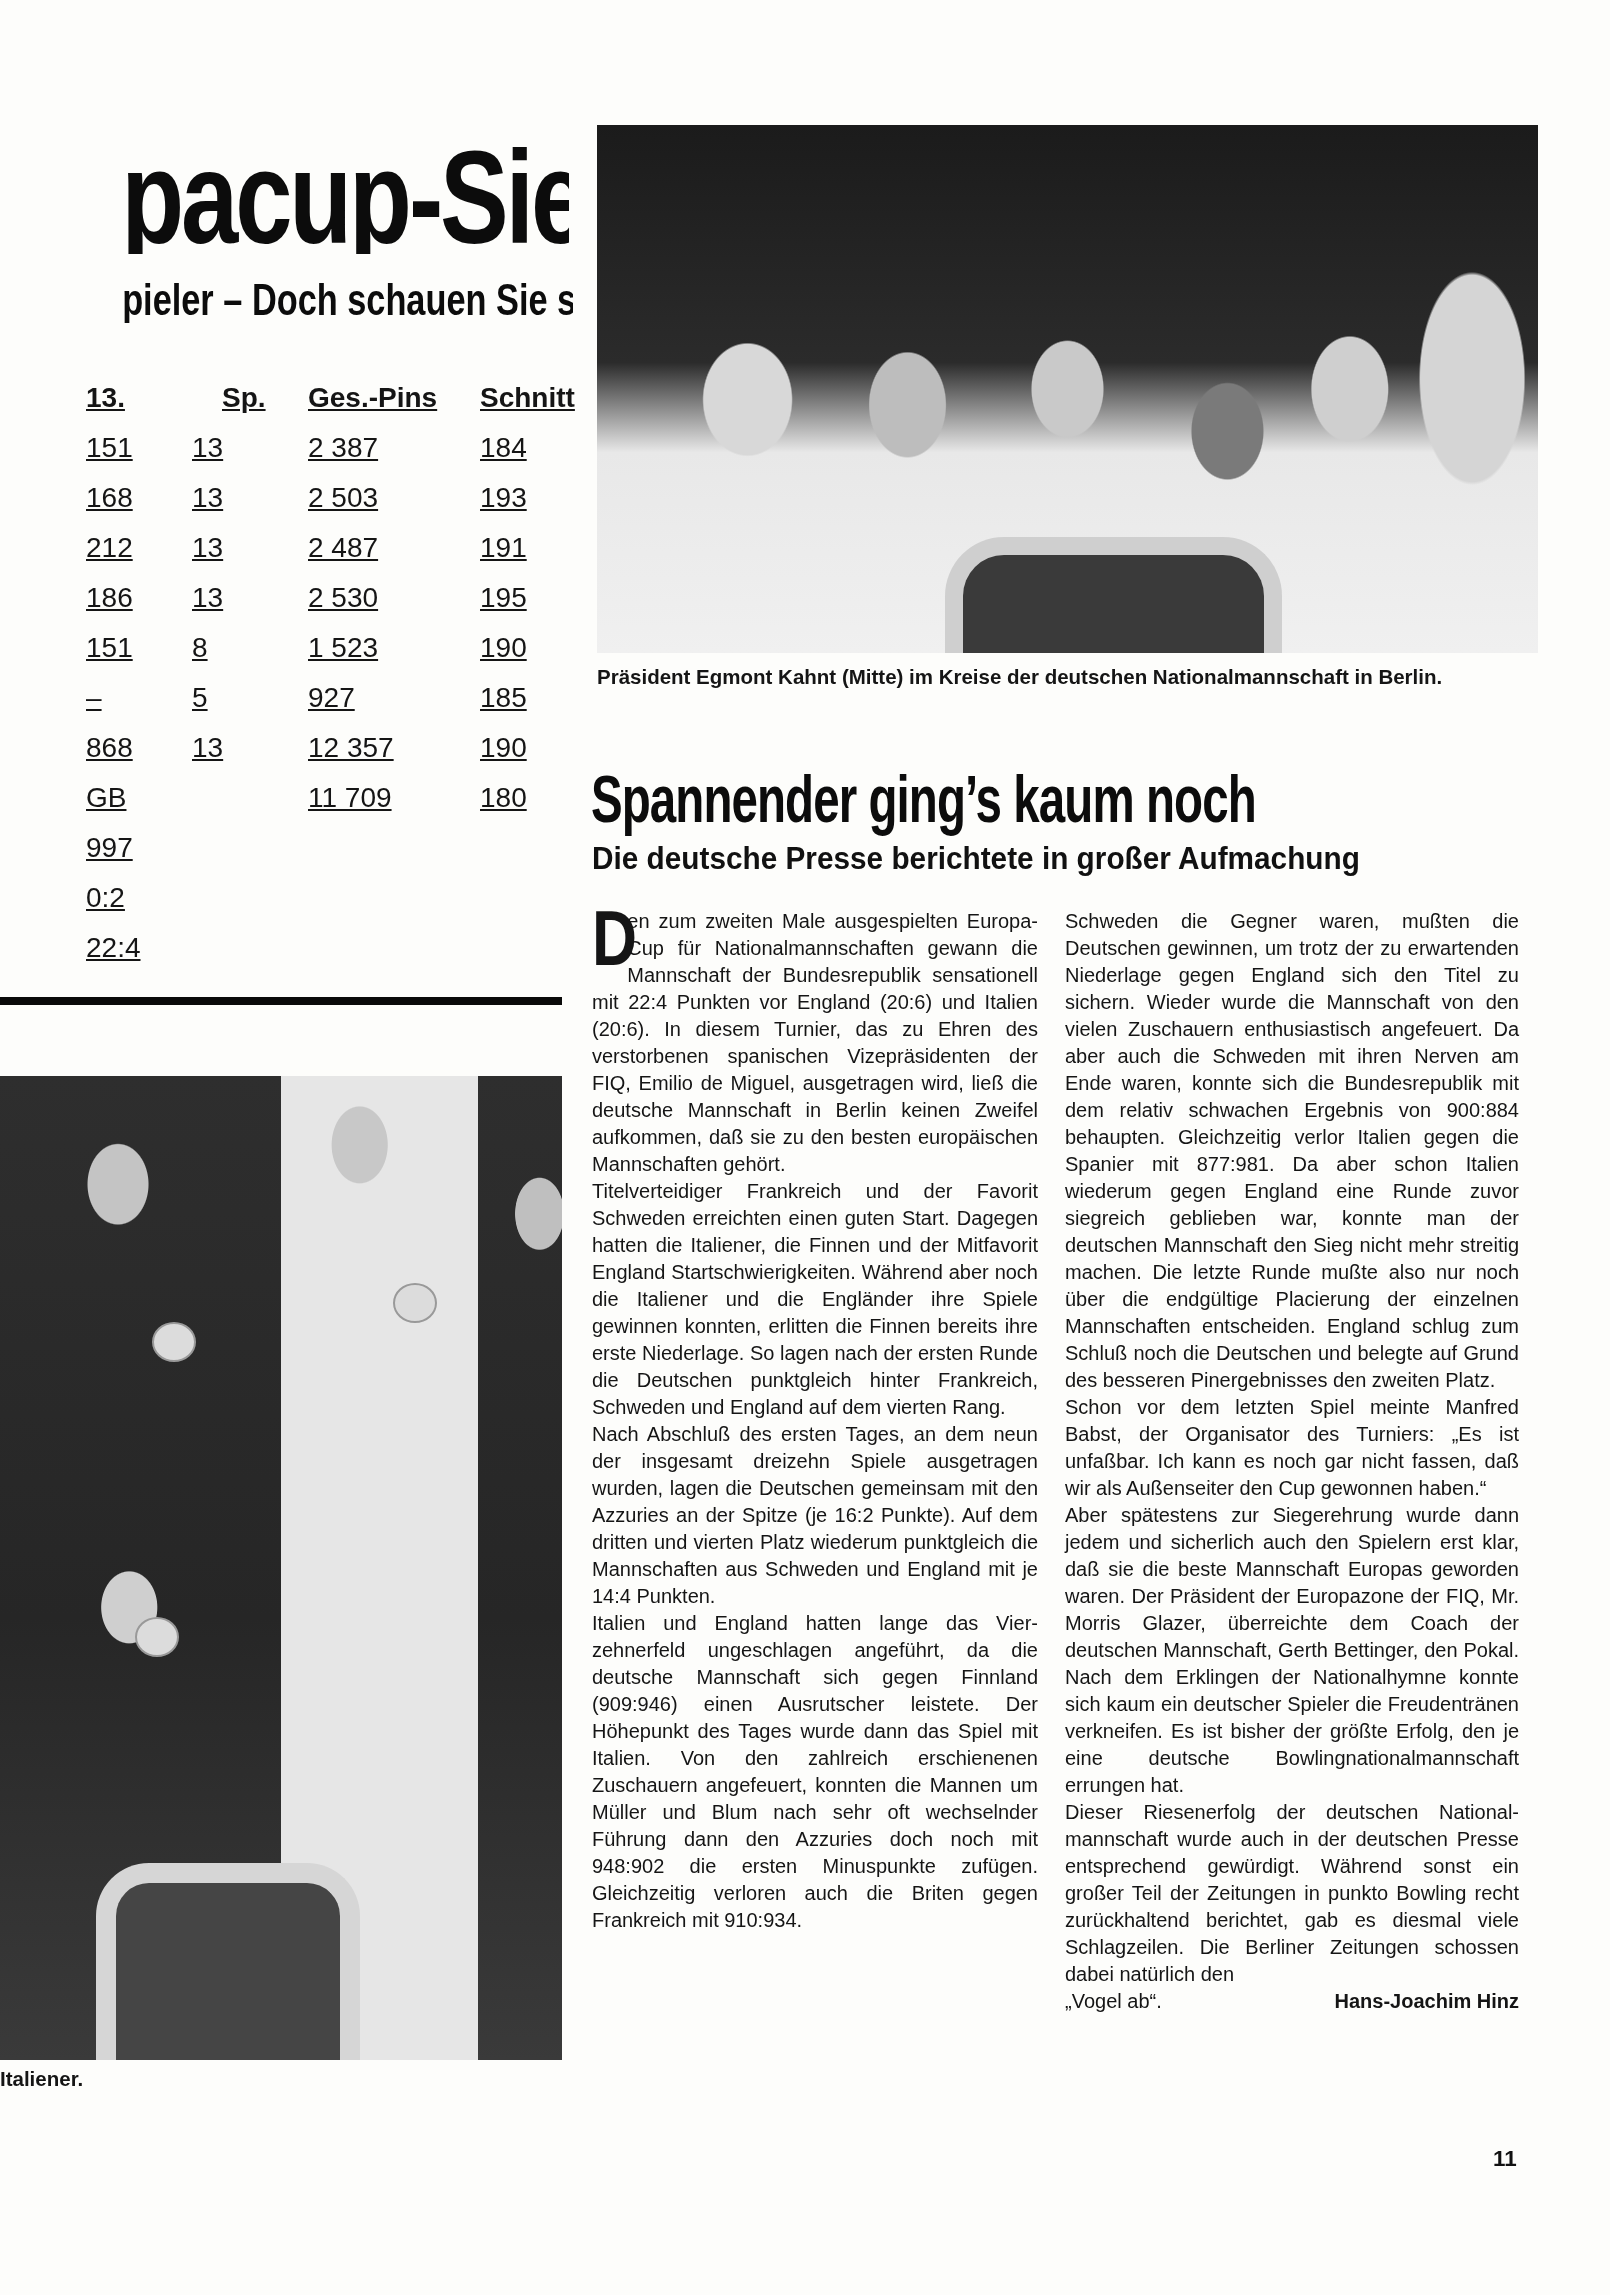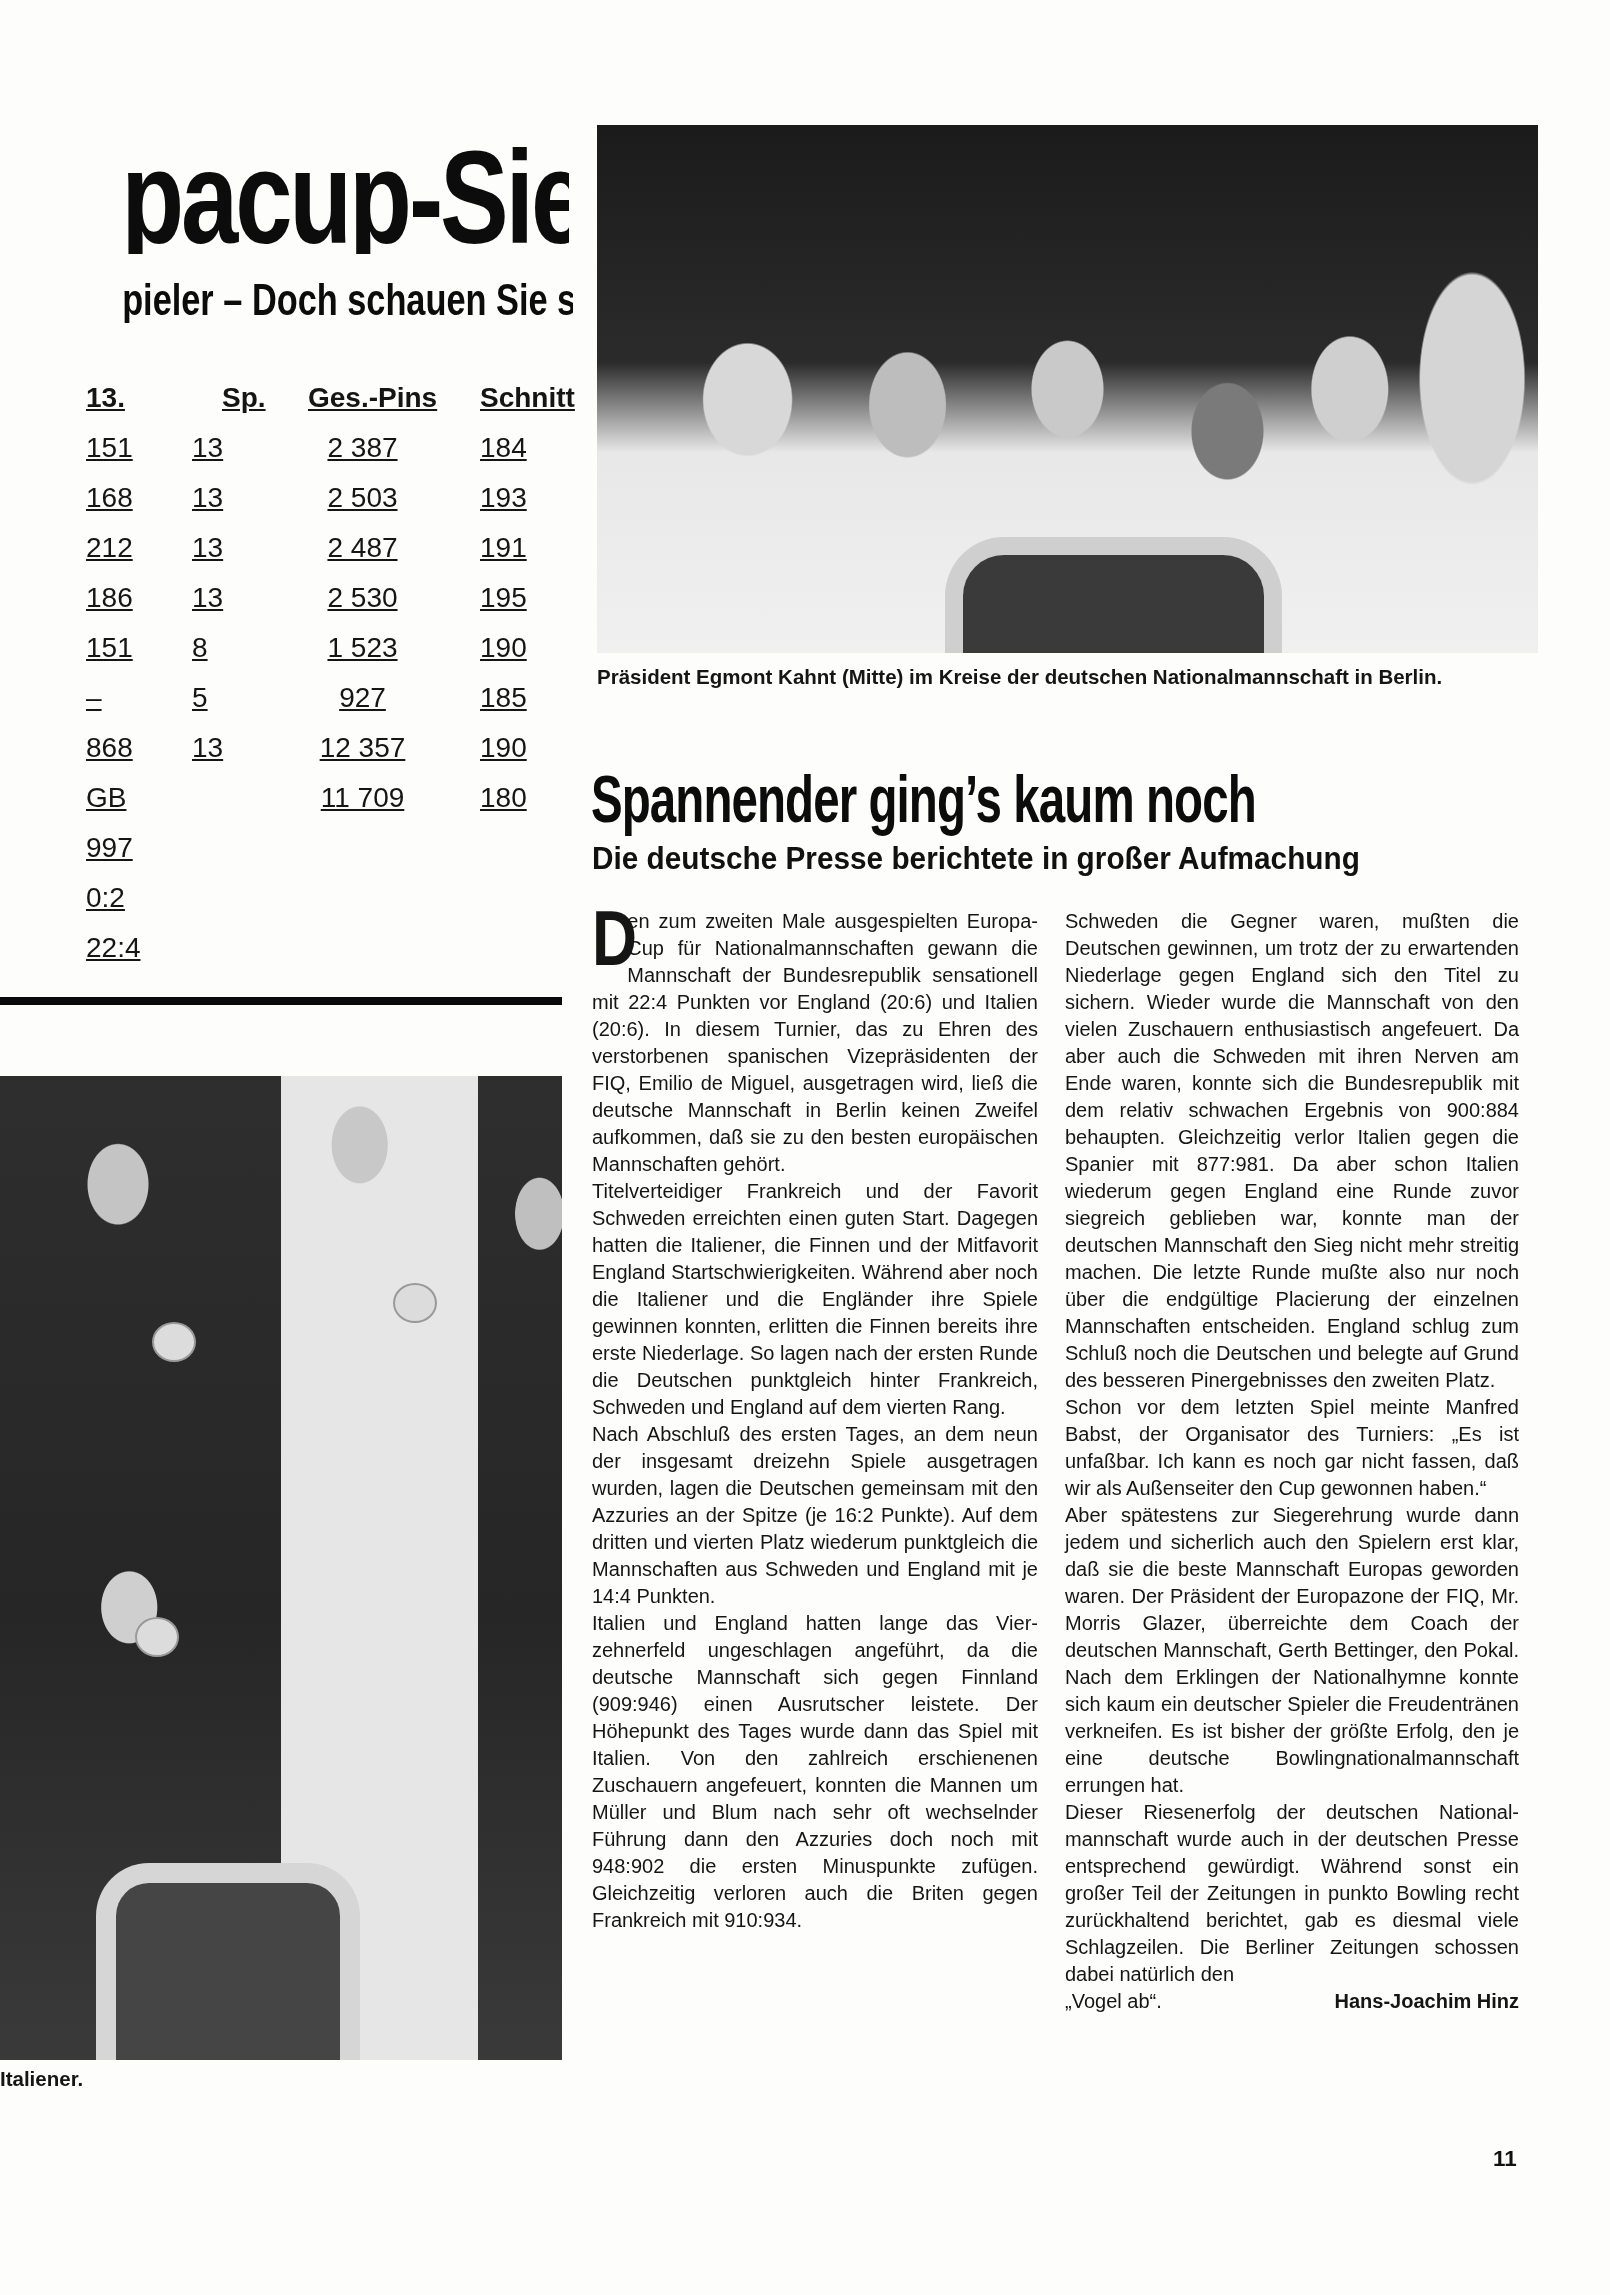--- a/index.html
+++ b/index.html
@@ -27,21 +27,21 @@
 
   
   #stats-table {
     left:86px; top:373px; border-collapse:collapse;
     font-size:28px; line-height:50px; color:#151515;text-decoration:underline;
   }
   #stats-table th { font-weight:bold; text-align:left; padding:0; height:46px; }
   #stats-table td { padding:0; height:50px; }
   #stats-table .c0 { width:106px; }
   #stats-table .c1 { width:63px; padding-right:53px; }
-  #stats-table .c2 { width:102px; text-align:center; padding-right:63px; }
+  #stats-table .c2 { width:102px; text-align:left; padding-right:63px; }
   #stats-table .c3 { width:99px; text-align:left; }
   #stats-table th.c1 { text-align:left; padding-right:0; padding-left:30px; width:86px; }
   #stats-table th.c2 { text-align:left; padding-right:0; width:172px; }
   #stats-table th.c3 { padding-left:0; }
 
   #rule { left:0; top:997px; width:562px; height:8px; background:#0a0a0a; }
 
   
   .photo { background:#2a2a2a; overflow:hidden; }
   #photo-top {

